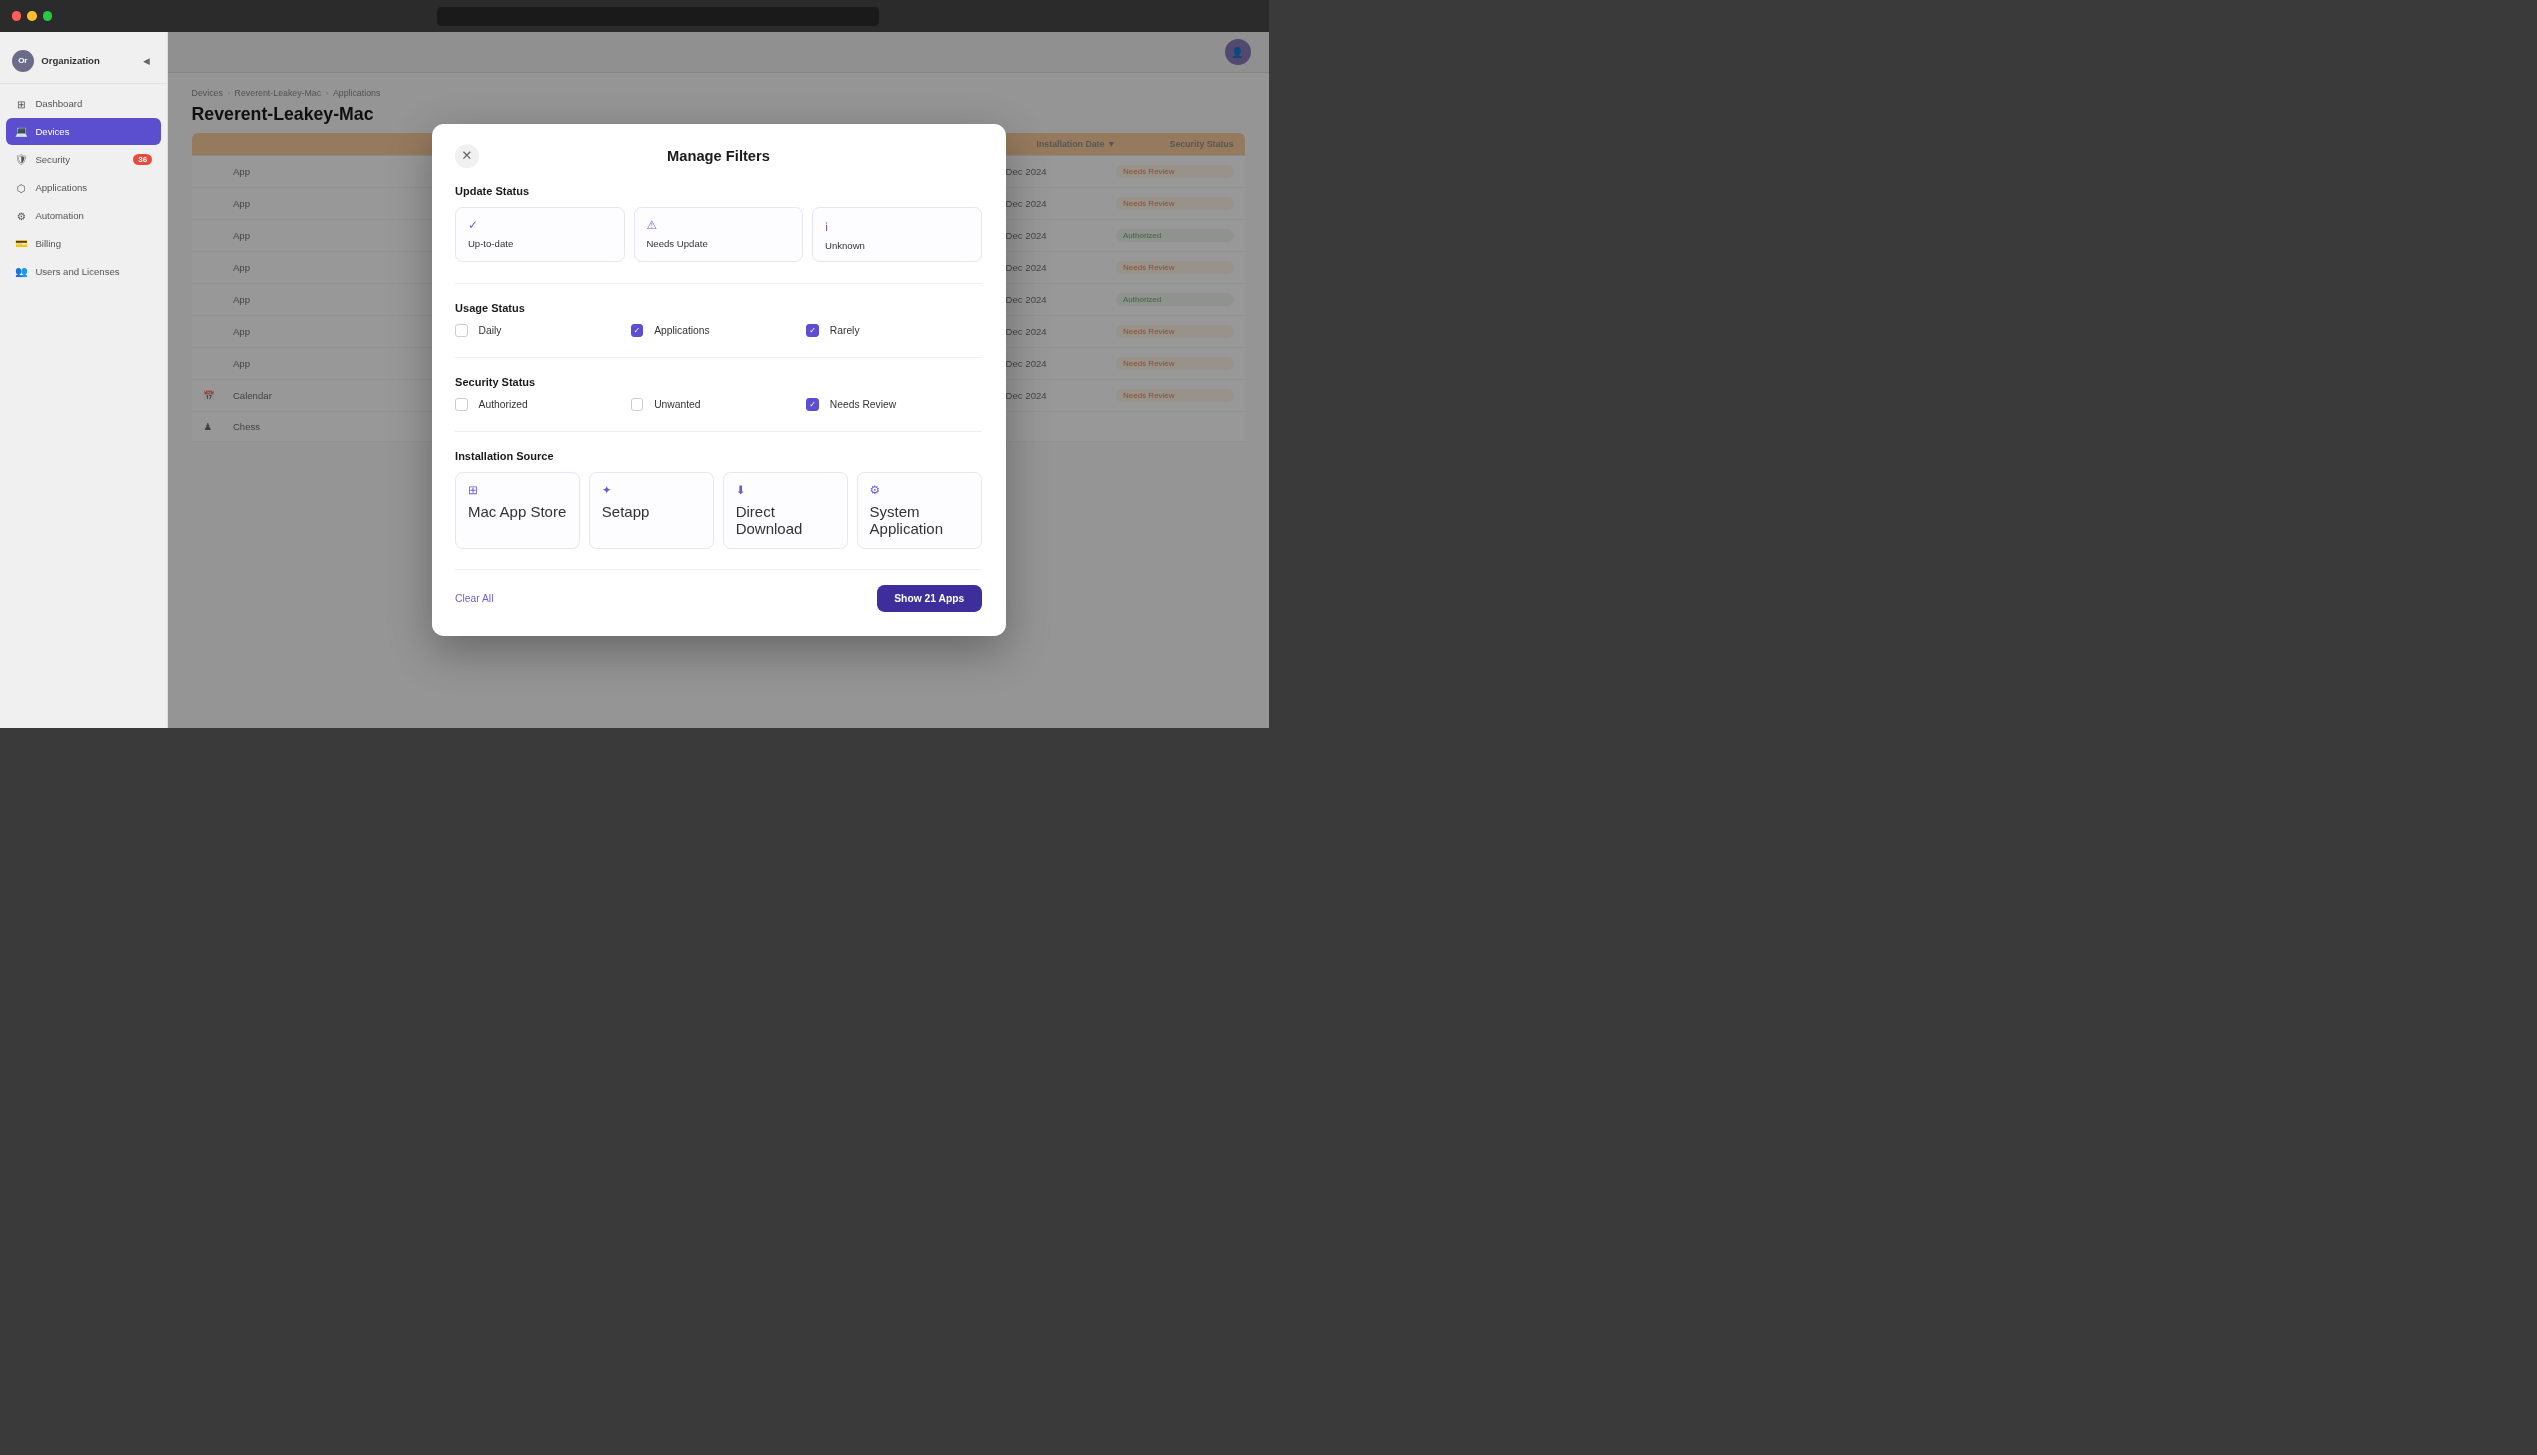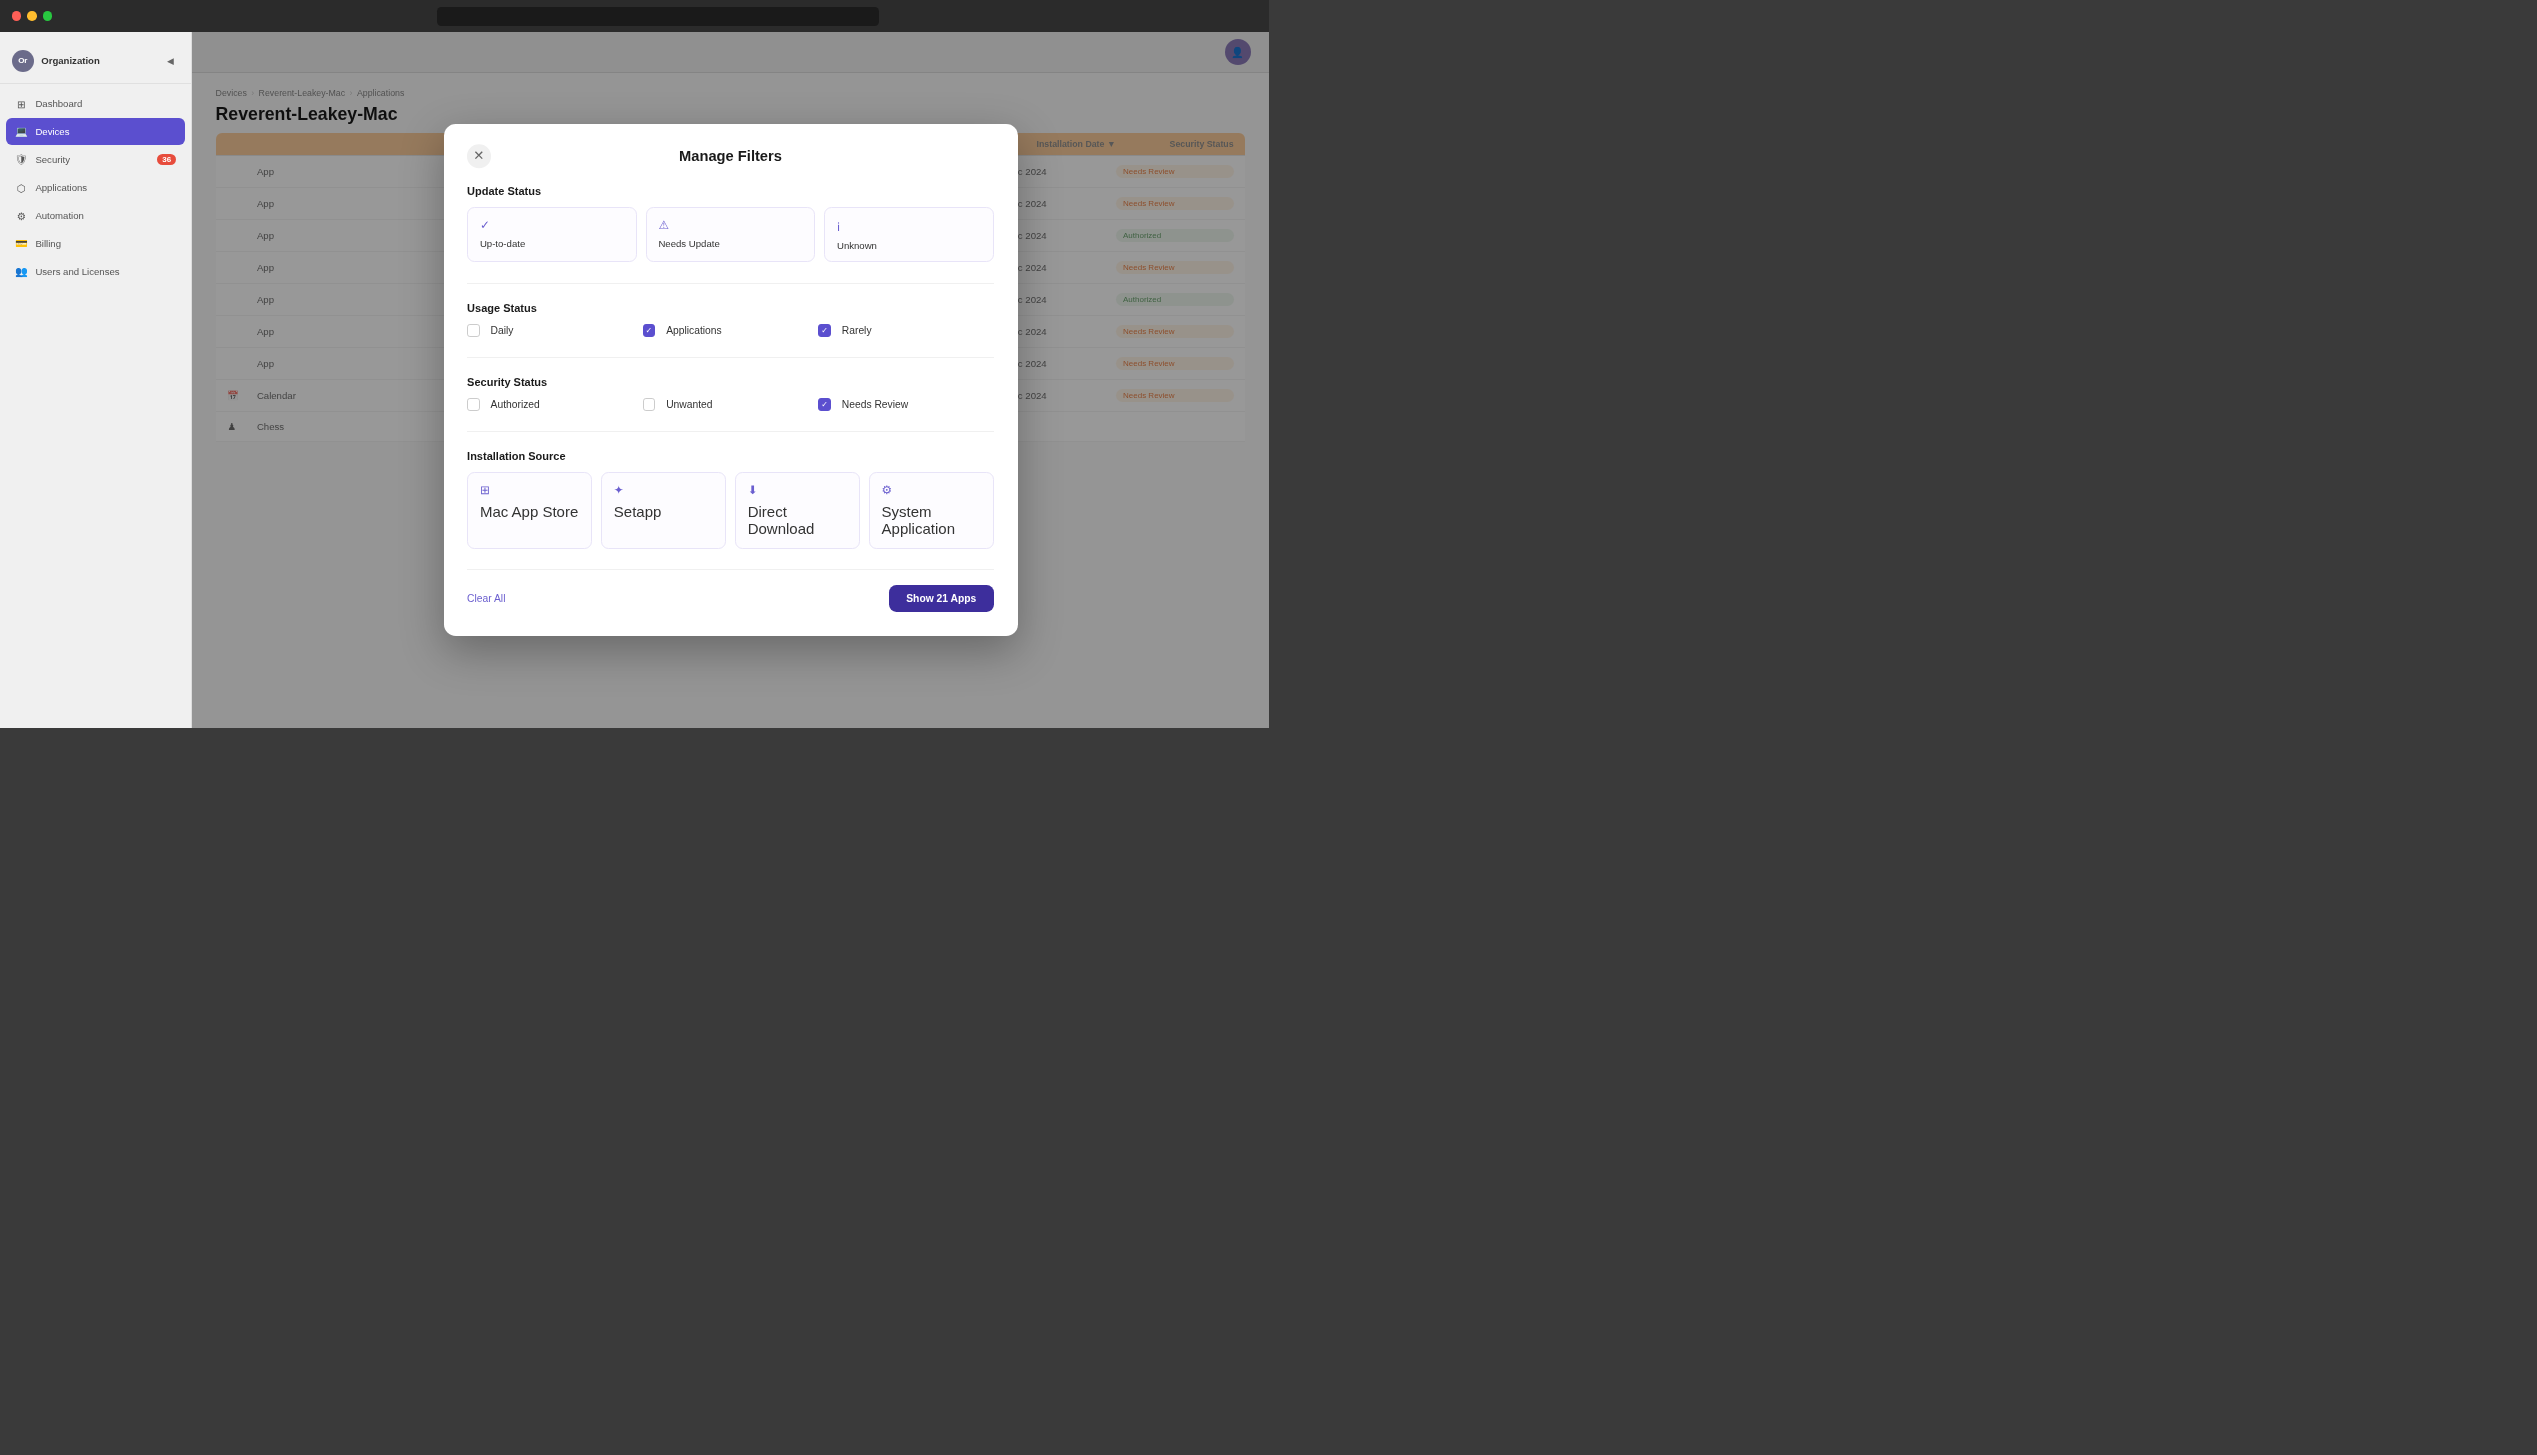--- a/index.html
+++ b/index.html
@@ -35,21 +35,21 @@
 
     
     .app-container {
       display: flex;
       height: calc(728px - 32px);
       background: #f5f5f7;
     }
 
     
     .sidebar {
-      width: 192px;
+      width: 168px;
       background: #f0f0f0;
       border-right: 0.7px solid #ddd;
       display: flex;
       flex-direction: column;
       padding: 11.8px 0;
     }
     .org-header {
       display: flex;
       align-items: center;
       gap: 7.4px;

